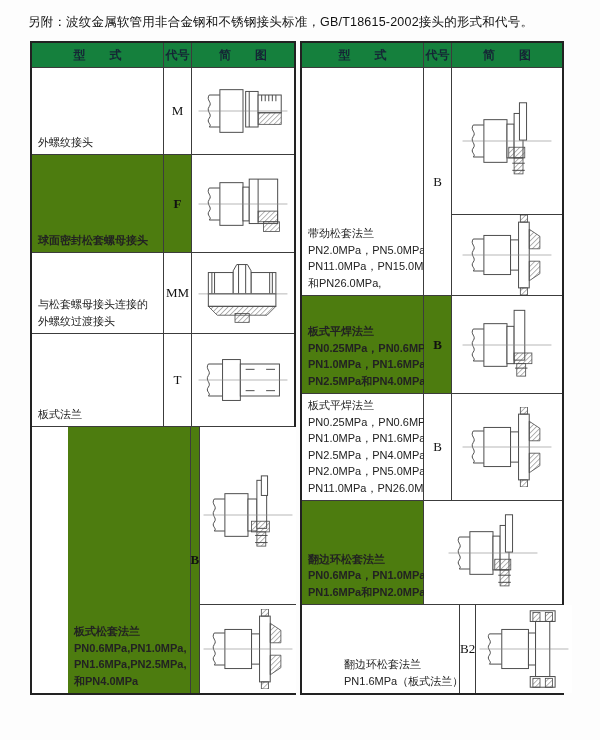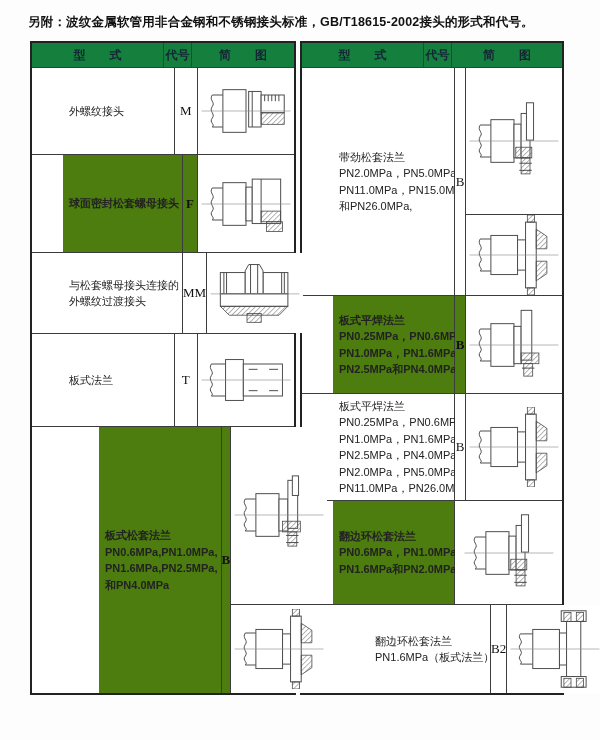--- a/index.html
+++ b/index.html
@@ -5,39 +5,39 @@
   * { margin:0; padding:0; box-sizing:border-box; }
   html,body { background:#ffffff; }
   .page {
     position:relative; width:600px; height:740px;
     background:#fdfdfd; overflow:hidden;
     font-family:"Liberation Sans","DejaVu Sans",sans-serif;
     color:#1a1a1a;
   }
   .doc-title {
     position:absolute; left:28px; top:14px;
-    font-size:12.5px; font-weight:700; letter-spacing:0.2px;
+    font-size:12.5px; font-weight:400; letter-spacing:0.2px;
     white-space:nowrap; color:#111;
   }
   .tables { position:absolute; left:30px; top:41px; display:flex; gap:4px; }
   .gtable {
     display:flex; flex-direction:column;
     height:654px; border:2px solid #222; background:#fff;
   }
   .gtable.left  { width:266px; }
   .gtable.right { width:264px; }
   .trow { display:flex; flex-direction:row; border-bottom:1px solid #3c3c3c; }
   .trow:last-child { border-bottom:none; flex:1;padding-left:36px; }
   .cell { border-right:1px solid #3c3c3c; background:#fff; position:relative; }
   .cell:last-child { border-right:none; }
   .hdr { background:#15803d; display:flex; align-items:center; justify-content:center;
          font-size:12px; font-weight:600; color:#152535; }
   .left  .c-type { width:132px; } .left  .c-code { width:28px; } .left  .c-diag { flex:1; }
   .right .c-type { width:122px; } .right .c-code { width:28px; } .right .c-diag { flex:1; }
-  .c-type.body { display:flex; align-items:center; padding:4px 3px 4px 6px;margin-left:31px; }
+  .c-type.body { display:flex; align-items:flex-end; padding:4px 3px 4px 6px; }
   .c-type.body .tx {
     font-size:11px; line-height:16.5px; white-space:pre;
     font-family:"Liberation Sans","DejaVu Sans",sans-serif; color:#222;
   }
   .c-code.body { display:flex; align-items:center; justify-content:center;
     font-family:"Liberation Serif","DejaVu Serif",serif; font-size:13px; color:#111; }
   .hl { background:#4d7c0f;font-weight:bold; }
   .c-diag.body { display:flex; flex-direction:column; }
   .dsub { flex:1; display:flex; align-items:center; justify-content:center; }
   .dsub.split-top { border-bottom:1px solid #3c3c3c; }

